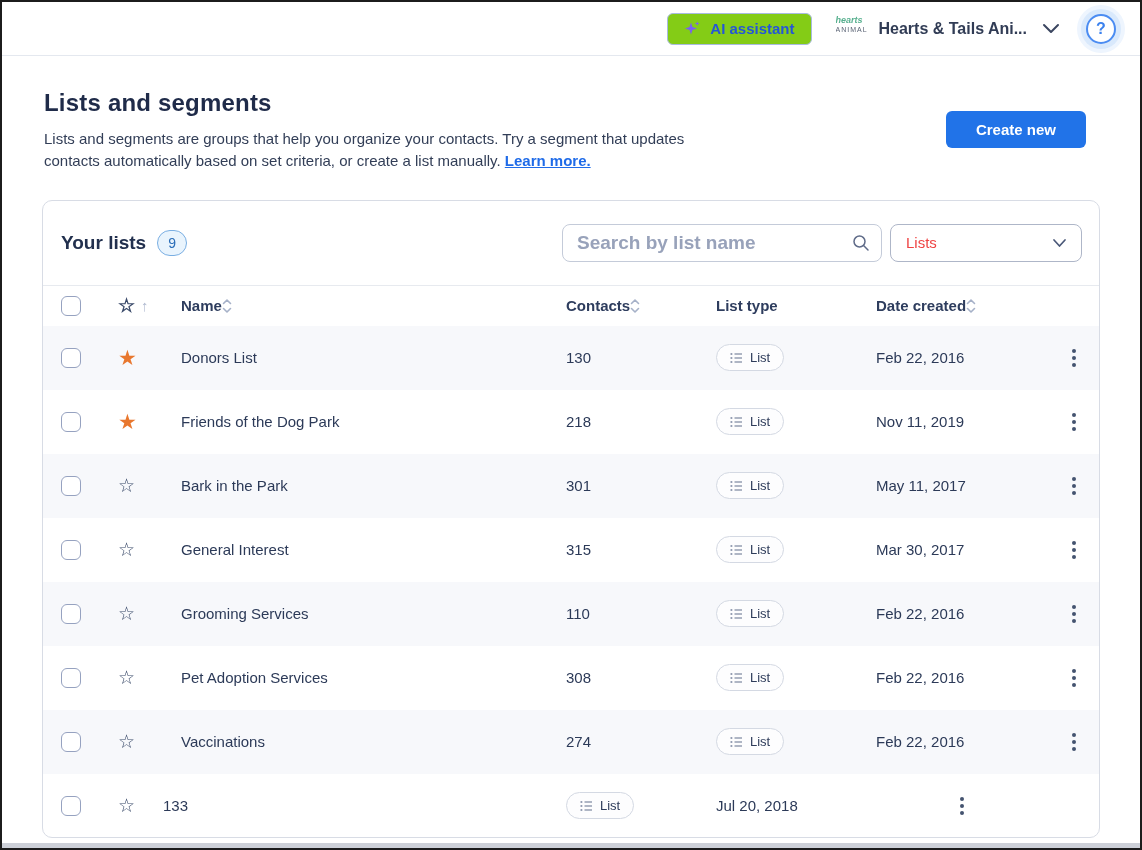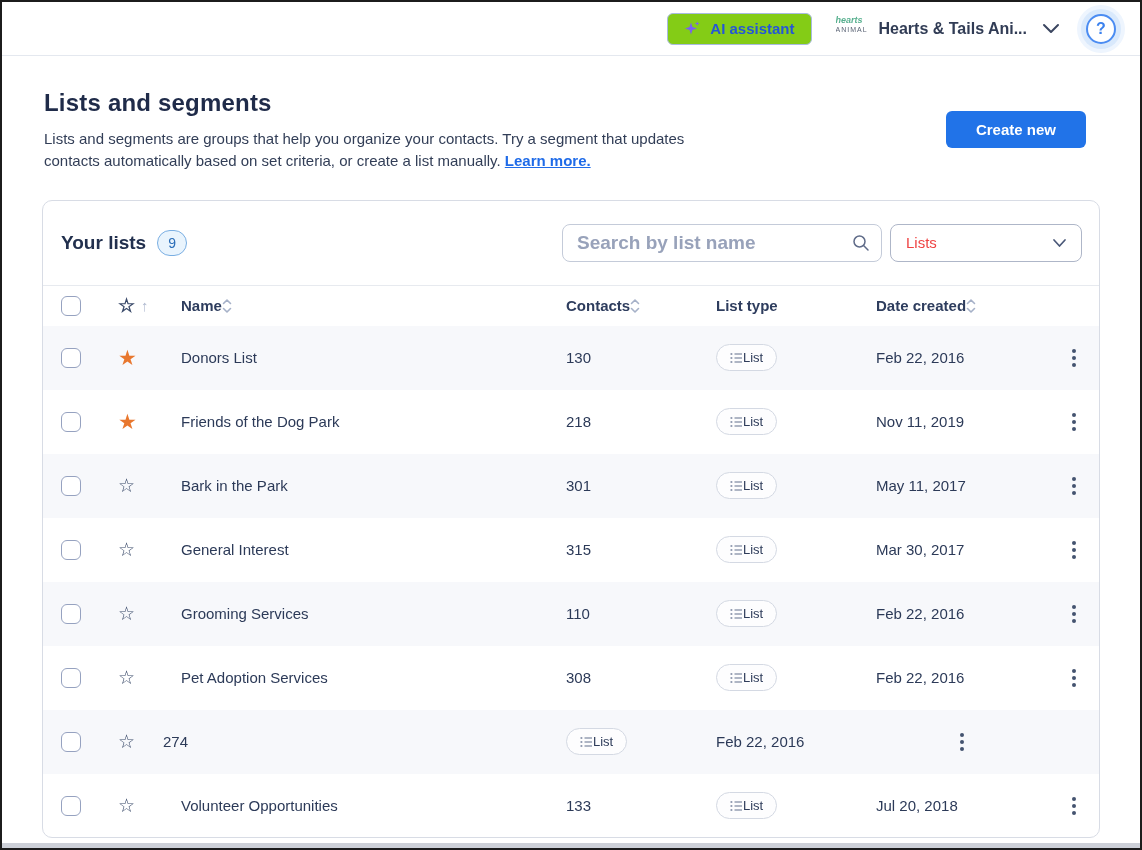--- a/index.html
+++ b/index.html
@@ -178,21 +178,21 @@
     border-radius: 6px;
     background: #fff;
     display: inline-block;
     cursor: pointer;
   }
   .star { font-size: 19px; color: #3a4a6a; line-height: 1; cursor: pointer; }
   .star.fav { color: #e8772e; font-size: 21px; }
   .sort-up-arrow { font-size: 15px; color: #b1bbd1; }
   .head-label { display: inline-flex; align-items: center; cursor: pointer; }
   .pill {
-    display: inline-flex; align-items: center; gap: 0;
+    display: inline-flex; align-items: center; gap: 7px;
     height: 27px;
     padding: 0 13px;
     border: 1px solid #d4d9e3;
     border-radius: 14px;
     background: #fdfdfe;
     font-size: 13px;
     color: #2e3c5a;
   }
   .kebab {
     display: inline-flex; flex-direction: column; gap: 3px;
@@ -510,20 +510,21 @@
         </div>
     </div>
 
     <div class="row">
       <div class="cell c-check">
           <span class="checkbox"></span>
         </div>
       <div class="cell c-star">
           <span class="star">☆</span>
         </div>
+      <div class="cell c-name">Vaccinations</div>
       <div class="cell">274</div>
       <div class="cell">
           <span class="pill">
             <svg width="13" height="12" viewBox="0 0 13 12">
               <circle cx="1.4" cy="2" r="1.1" fill="#8d97ad"></circle>
               <circle cx="1.4" cy="6" r="1.1" fill="#8d97ad"></circle>
               <circle cx="1.4" cy="10" r="1.1" fill="#8d97ad"></circle>
               <line x1="4.5" y1="2" x2="12" y2="2" stroke="#8d97ad" stroke-width="1.4"></line>
               <line x1="4.5" y1="6" x2="12" y2="6" stroke="#8d97ad" stroke-width="1.4"></line>
               <line x1="4.5" y1="10" x2="12" y2="10" stroke="#8d97ad" stroke-width="1.4"></line>
@@ -541,21 +542,20 @@
         </div>
     </div>
 
     <div class="row">
       <div class="cell c-check">
           <span class="checkbox"></span>
         </div>
       <div class="cell c-star">
           <span class="star">☆</span>
         </div>
-      <div class="cell c-name">Volunteer Opportunities</div>
       <div class="cell">133</div>
       <div class="cell">
           <span class="pill">
             <svg width="13" height="12" viewBox="0 0 13 12">
               <circle cx="1.4" cy="2" r="1.1" fill="#8d97ad"></circle>
               <circle cx="1.4" cy="6" r="1.1" fill="#8d97ad"></circle>
               <circle cx="1.4" cy="10" r="1.1" fill="#8d97ad"></circle>
               <line x1="4.5" y1="2" x2="12" y2="2" stroke="#8d97ad" stroke-width="1.4"></line>
               <line x1="4.5" y1="6" x2="12" y2="6" stroke="#8d97ad" stroke-width="1.4"></line>
               <line x1="4.5" y1="10" x2="12" y2="10" stroke="#8d97ad" stroke-width="1.4"></line>

